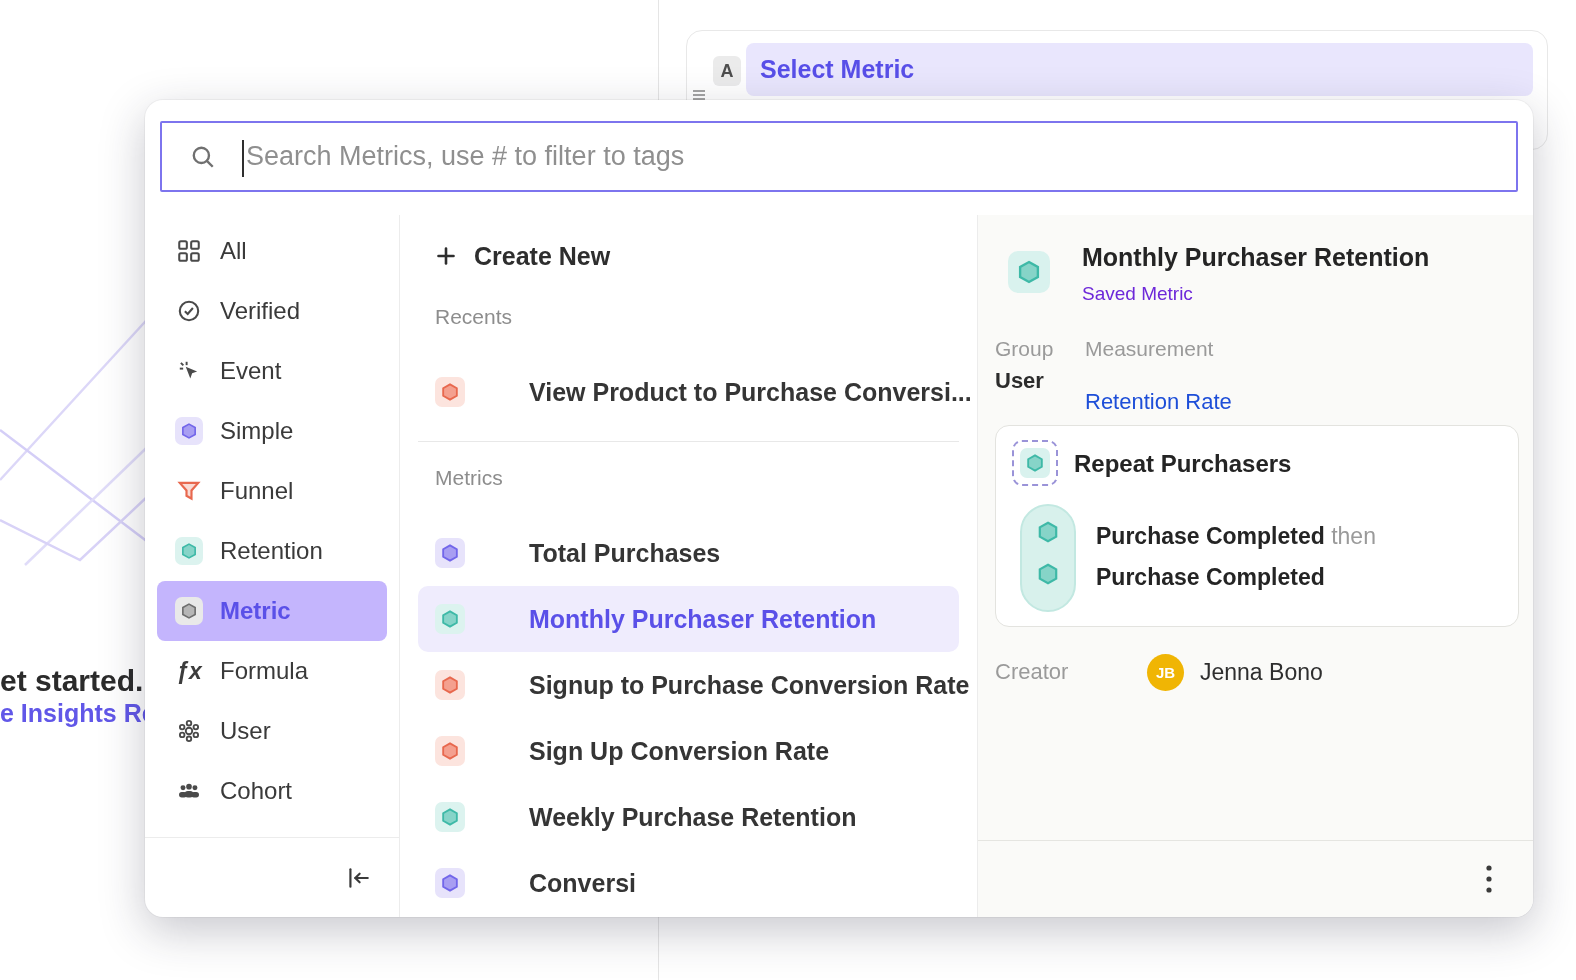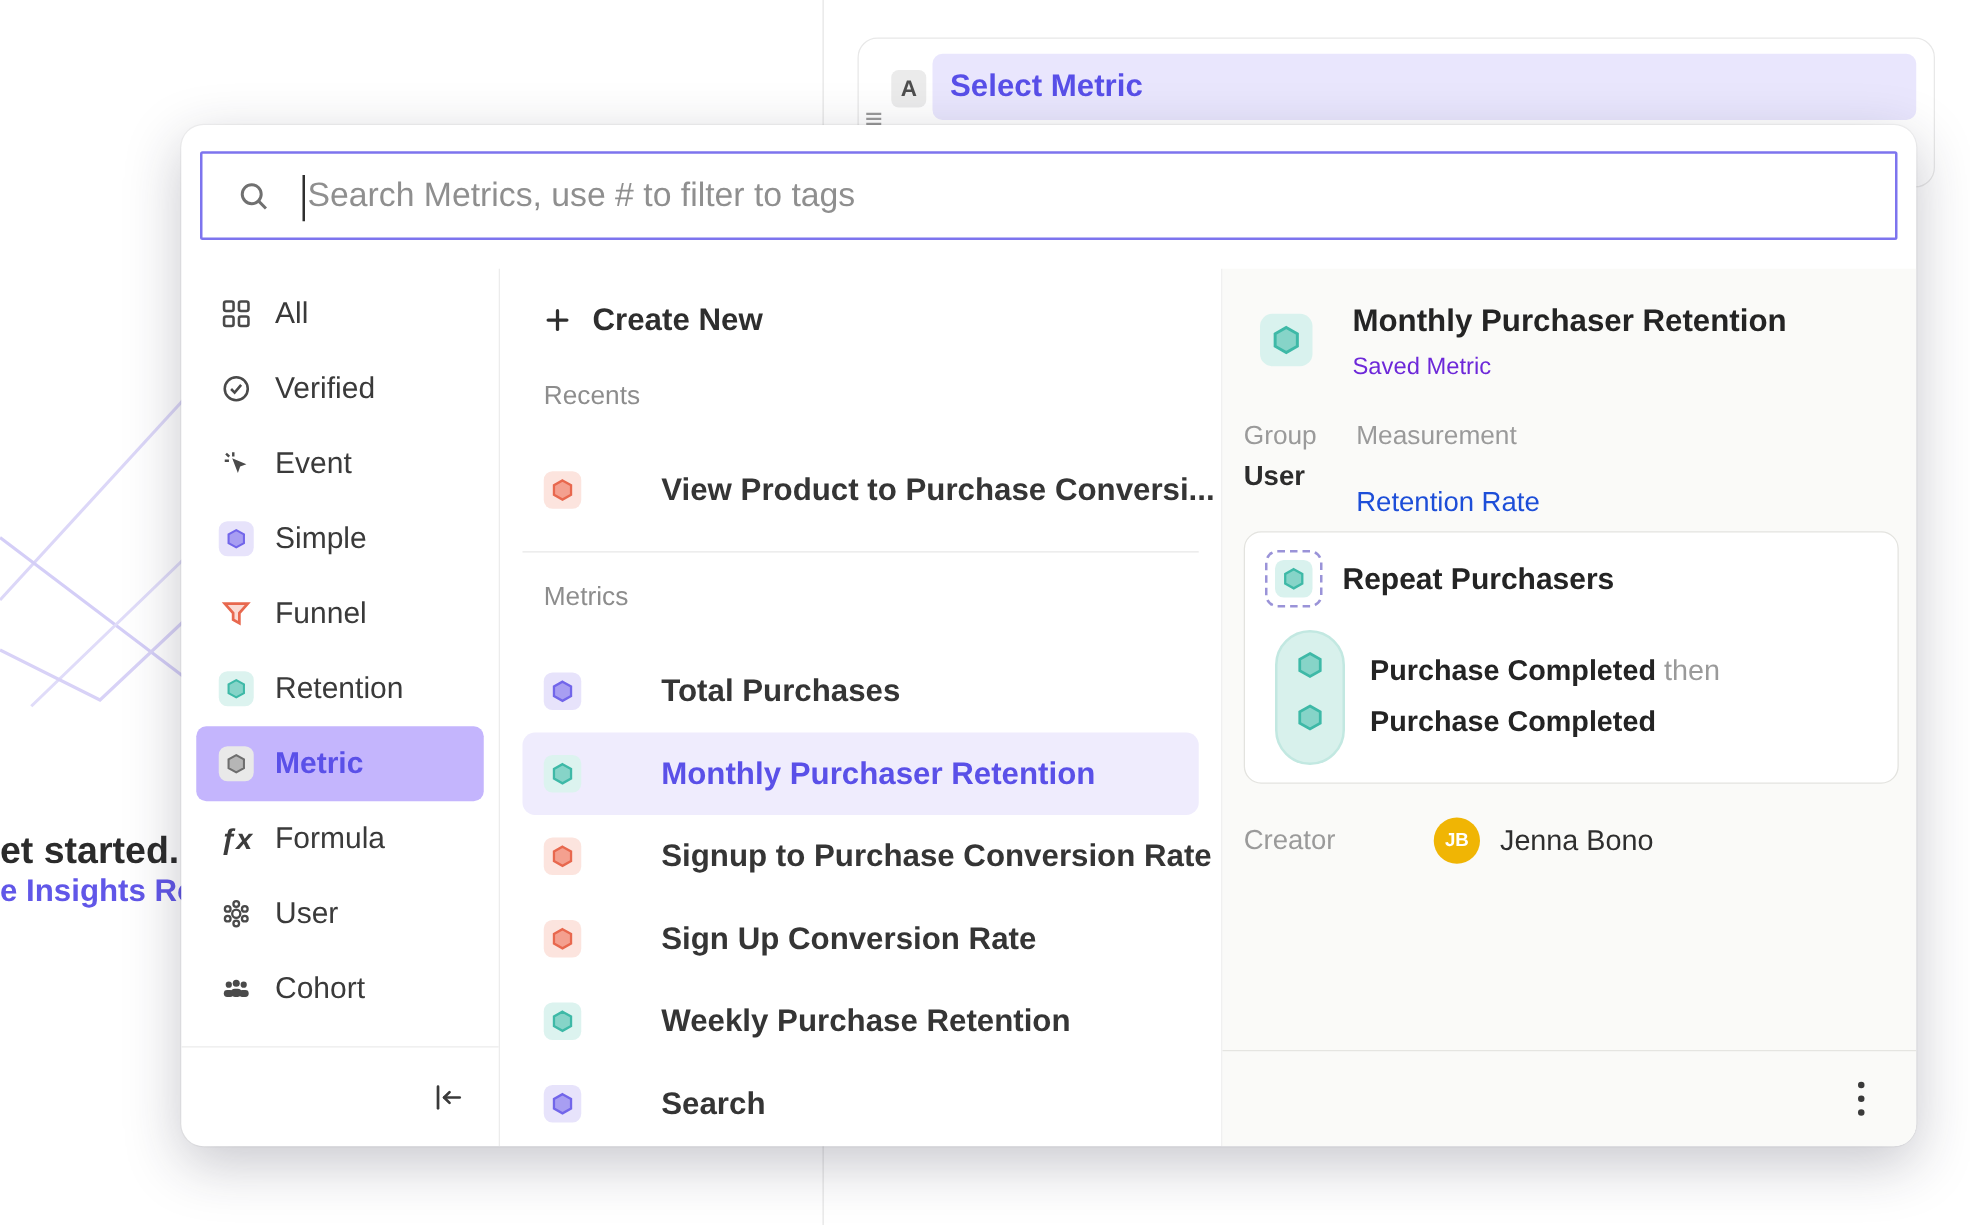--- a/index.html
+++ b/index.html
@@ -344,21 +344,21 @@
         </span>
         <span class="m-label">Weekly Purchase Retention</span>
       </div>
 
       <div class="m-item">
         <span class="hexbadge s30 hb-purple">
           <svg width="20" height="20" viewBox="0 0 24 24">
               <polygon points="12,2.8 20.2,7.4 20.2,16.6 12,21.2 3.8,16.6 3.8,7.4" stroke-width="2.2"></polygon>
             </svg>
         </span>
-        <span class="m-label">Search</span>
+        <span class="m-label">Conversi</span>
       </div>
     </section>
 
     <section class="detail">
 
       <span class="hexbadge s42 d-icon" style="background:#d9f2ee;">
         <svg width="26" height="26" viewBox="0 0 24 24">
             <polygon class="pill-hex-poly" points="12,2.8 20.2,7.4 20.2,16.6 12,21.2 3.8,16.6 3.8,7.4" fill="#86d4c8" stroke="#3eb9a7" stroke-width="2.2"></polygon>
           </svg>
       </span>

